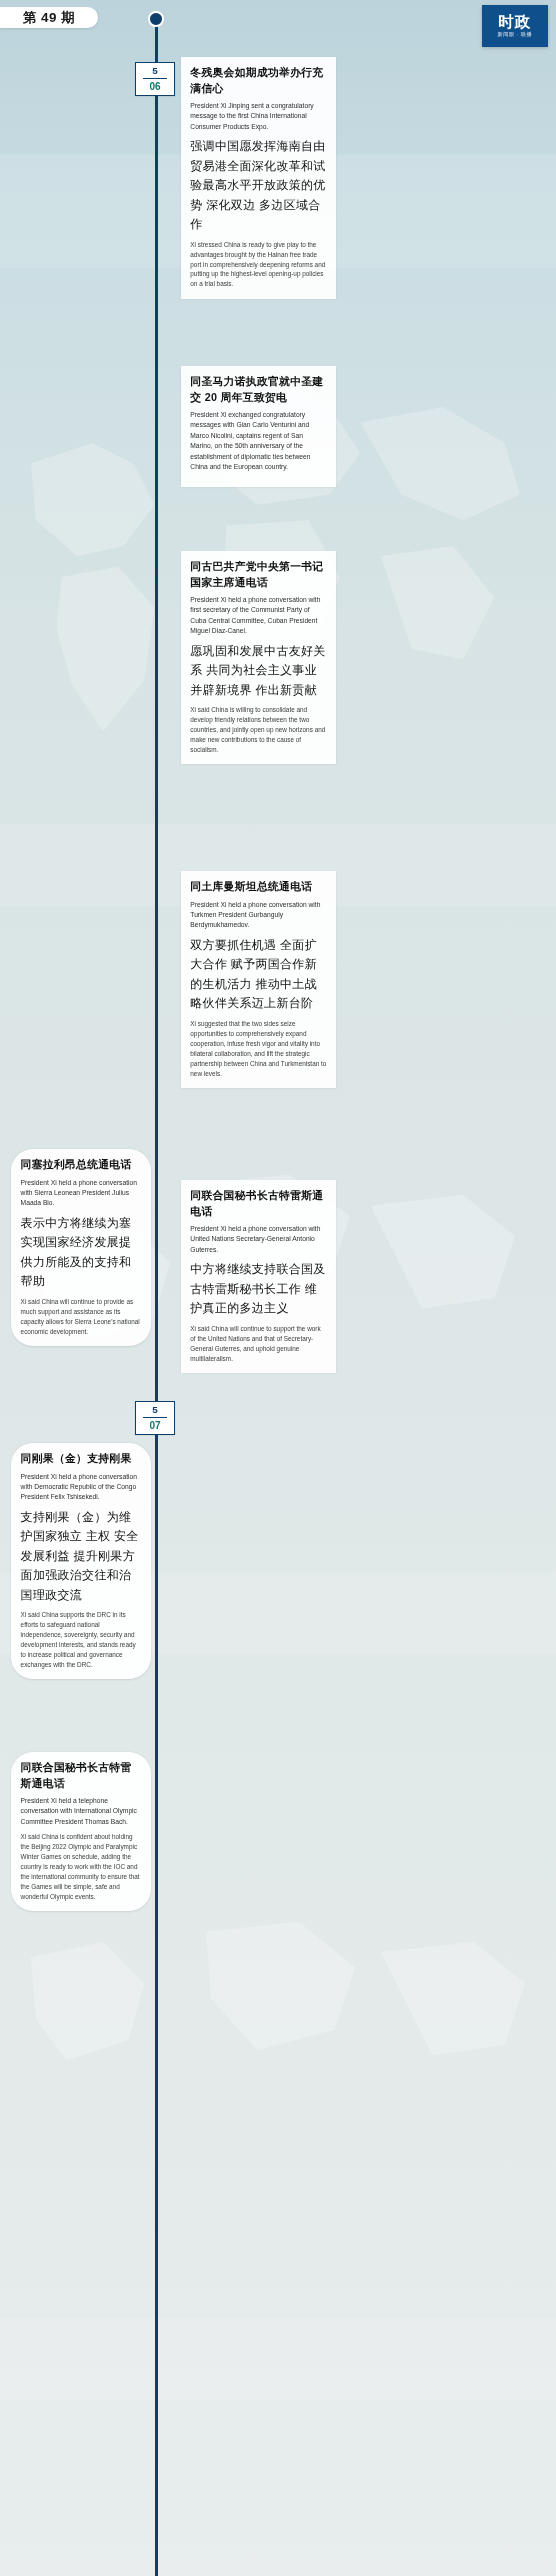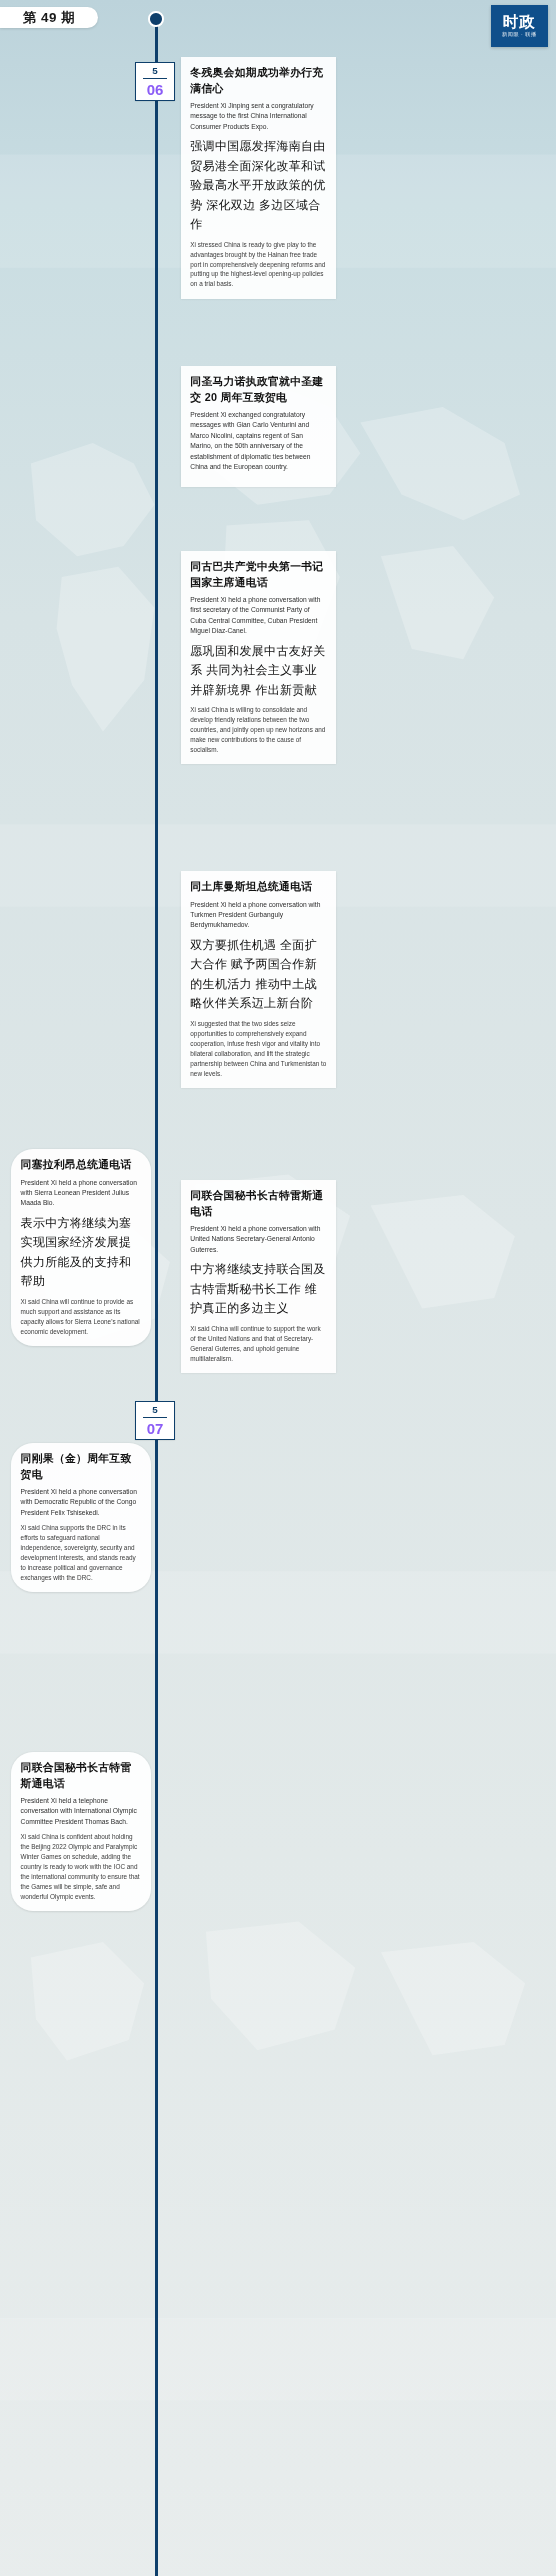--- a/index.html
+++ b/index.html
@@ -34,21 +34,21 @@
     border-top-right-radius:13.4px;
     border-bottom-right-radius:13.4px;
     box-shadow:0 1px 2.6px rgba(0,0,0,.12);
     display:flex; align-items:center; justify-content:center;
   }
   .ribbon .txt { font-size:13.4px; font-weight:bold; color:#1a1a1a; letter-spacing:0.5px; }
 
   
   .logo-badge {
     position:absolute; right:8.2px; top:5.2px;
-    width:57px; height:42px;
+    width:66px; height:42px;
     background:#0f4f8b;
     display:flex; flex-direction:column; align-items:center; justify-content:center;
     color:#fff;
     box-shadow:0 1px 3.1px rgba(0,0,0,.2);
   }
   .logo-badge .big { font-size:15.5px; font-weight:bold; line-height:1.0; letter-spacing:1px; }
   .logo-badge .small { font-size:5.2px; letter-spacing:0.5px; margin-top:2.1px; opacity:.9; }
 
   
   .timeline-line {
@@ -68,21 +68,21 @@
     position:absolute; left:135px;
     width:40px;
     background:#ffffff;
     border:1px solid #0e3f6b;
     text-align:center;
     padding:2.6px 0 3.6px 0;
     box-shadow:0 0.5px 1.5px rgba(0,0,0,.15);
   }
   .date-marker .m { font-size:9.8px; color:#0e3f6b; line-height:1.1; font-weight:bold; }
   .date-marker .sep { width:24px; height:1px; background:#0e3f6b; margin:2.1px auto; }
-  .date-marker .d { font-size:15px; color:#8b5cf6; line-height:1.0; font-weight:bold; }
+  .date-marker .d { font-size:10px; color:#0f766e; line-height:1.0; font-weight:bold; }
 
   
   .card {
     position:absolute;
     background:rgba(255,255,255,0.92);
     box-shadow:0 0.5px 2.1px rgba(0,0,0,.10);
     padding:8.2px 9.3px 9.3px 9.3px;
   }
   .card.right { left:181px; width:155px; }
   .card.left  { left:11.3px;  width:140px;border-radius:22px; }
@@ -207,22 +207,23 @@
   </div>
 
   <div class="card left" style="top:1149px">
     <h3>同塞拉利昂总统通电话</h3>
     <p class="en">President Xi held a phone conversation with Sierra Leonean President Julius Maada Bio.</p>
     <p class="cn-quote">表示中方将继续为塞实现国家经济发展提供力所能及的支持和帮助</p>
     <p class="en-quote">Xi said China will continue to provide as much support and assistance as its capacity allows for Sierra Leone's national economic development.</p>
   </div>
 
   <div class="card left" style="top:1443px">
-    <h3>同刚果（金）周年互致贺电</h3>
+    <h3>同刚果（金）支持刚果</h3>
     <p class="en">President Xi held a phone conversation with Democratic Republic of the Congo President Felix Tshisekedi.</p>
+    <p class="cn-quote">支持刚果（金）为维护国家独立 主权 安全 发展利益 提升刚果方面加强政治交往和治国理政交流</p>
     <p class="en-quote">Xi said China supports the DRC in its efforts to safeguard national independence, sovereignty, security and development interests, and stands ready to increase political and governance exchanges with the DRC.</p>
   </div>
 
   <div class="card left" style="top:1752px">
     <h3>同联合国秘书长古特雷斯通电话</h3>
     <p class="en">President Xi held a telephone conversation with International Olympic Committee President Thomas Bach.</p>
     <p class="en-quote">Xi said China is confident about holding the Beijing 2022 Olympic and Paralympic Winter Games on schedule, adding the country is ready to work with the IOC and the international community to ensure that the Games will be simple, safe and wonderful Olympic events.</p>
   </div>
 
 </div>

